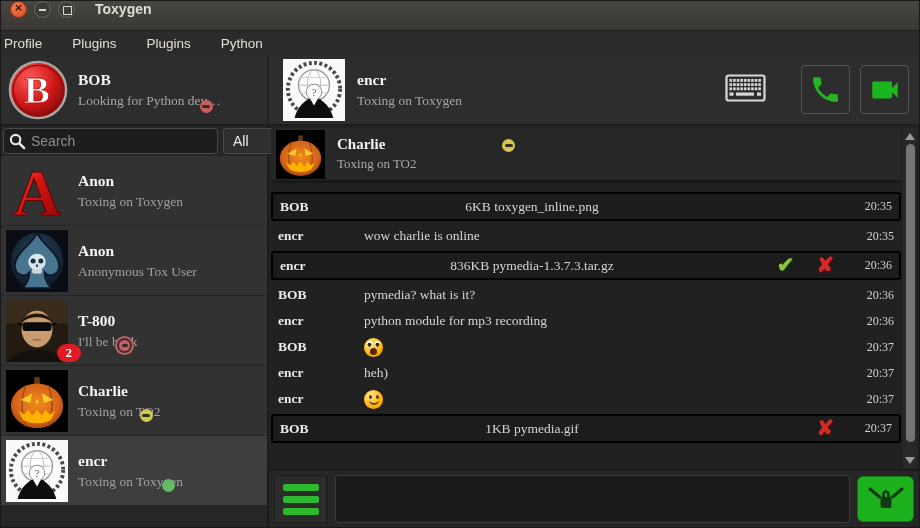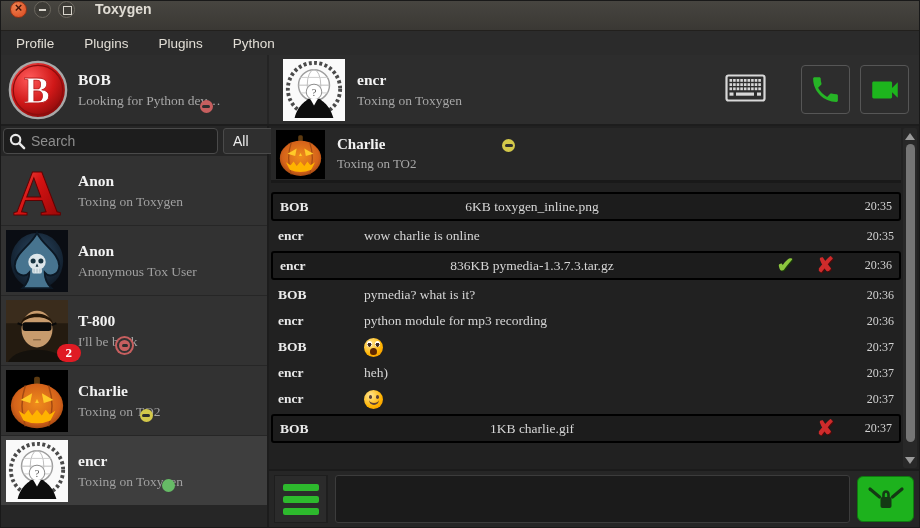--- a/index.html
+++ b/index.html
@@ -12,21 +12,21 @@
     display:flex; padding-left:9px; }
   .win-btn { width:17px; height:17px; border-radius:50%; margin-right:7px; position:relative; cursor:default; }
   .win-close { background:radial-gradient(circle at 35% 30%, #f0824f, #d9481f); border:1px solid #8f3317; }
   .win-close::after { content:"×"; position:absolute; left:0; right:0; top:-2px; text-align:center; font-size:13px; font-weight:bold; color:#43150a; }
   .win-min, .win-max { background:#3e3c37; border:1px solid #6b675f; }
   .win-min::after { content:""; position:absolute; left:4px; right:4px; top:7px; height:2px; background:#d9d5cd; }
   .win-max::after { content:""; position:absolute; left:4px; top:4px; width:7px; height:7px; border:1.5px solid #d9d5cd; }
   .title-text { color:#e0dcd4; font-weight:bold; font-size:14px; margin-left:13px; }
 
   
-  .menubar { height:24px; flex:none; background:#2b2b2b; display:flex; align-items:center; padding-left:12px; gap:24px; }
+  .menubar { height:24px; flex:none; background:#2b2b2b; display:flex; align-items:center; gap:24px; }
   .menu-item { color:#e2ded6; font-size:13.5px; padding:2px 3px; }
 
   
   .header { height:71px; flex:none; display:flex; background:#2d2d2d; border-bottom:2px solid #1d1d1d; }
   .self-sec { width:268px; flex:none; display:flex; align-items:center; padding:4px 6px; position:relative; border-right:2px solid #242424; }
   .av64 { width:62px; height:62px; flex:none; }
   .av64 svg { width:100%; height:100%; display:block; }
   .hdr-info { margin-left:9px; }
   .hdr-name { font-family:"Liberation Serif",serif; font-weight:bold; font-size:15.5px; color:#f2f2f2; }
   .hdr-status { font-family:"Liberation Serif",serif; font-size:13.5px; color:#a6a6a6; margin-top:4px; }
@@ -448,21 +448,21 @@
                   <span class="e el"></span>
                   <span class="e er"></span>
                   <span class="e mo"></span>
                 </span>
               </span>
 
     <span class="time">20:37</span>
   </div>
   <div class="msg file b-orange">
     <span class="sender">BOB</span>
-    <span class="mbody">1KB charlie.gif</span>
+    <span class="mbody">1KB pymedia.gif</span>
     <span class="actions">
                 <span class="cross">✘</span>
               </span>
     <span class="time">20:37</span>
   </div>
           </div>
         <div class="sbar">
           <div class="sb-up"></div>
           <div class="sb-thumb"></div>
           <div class="sb-dn"></div>

